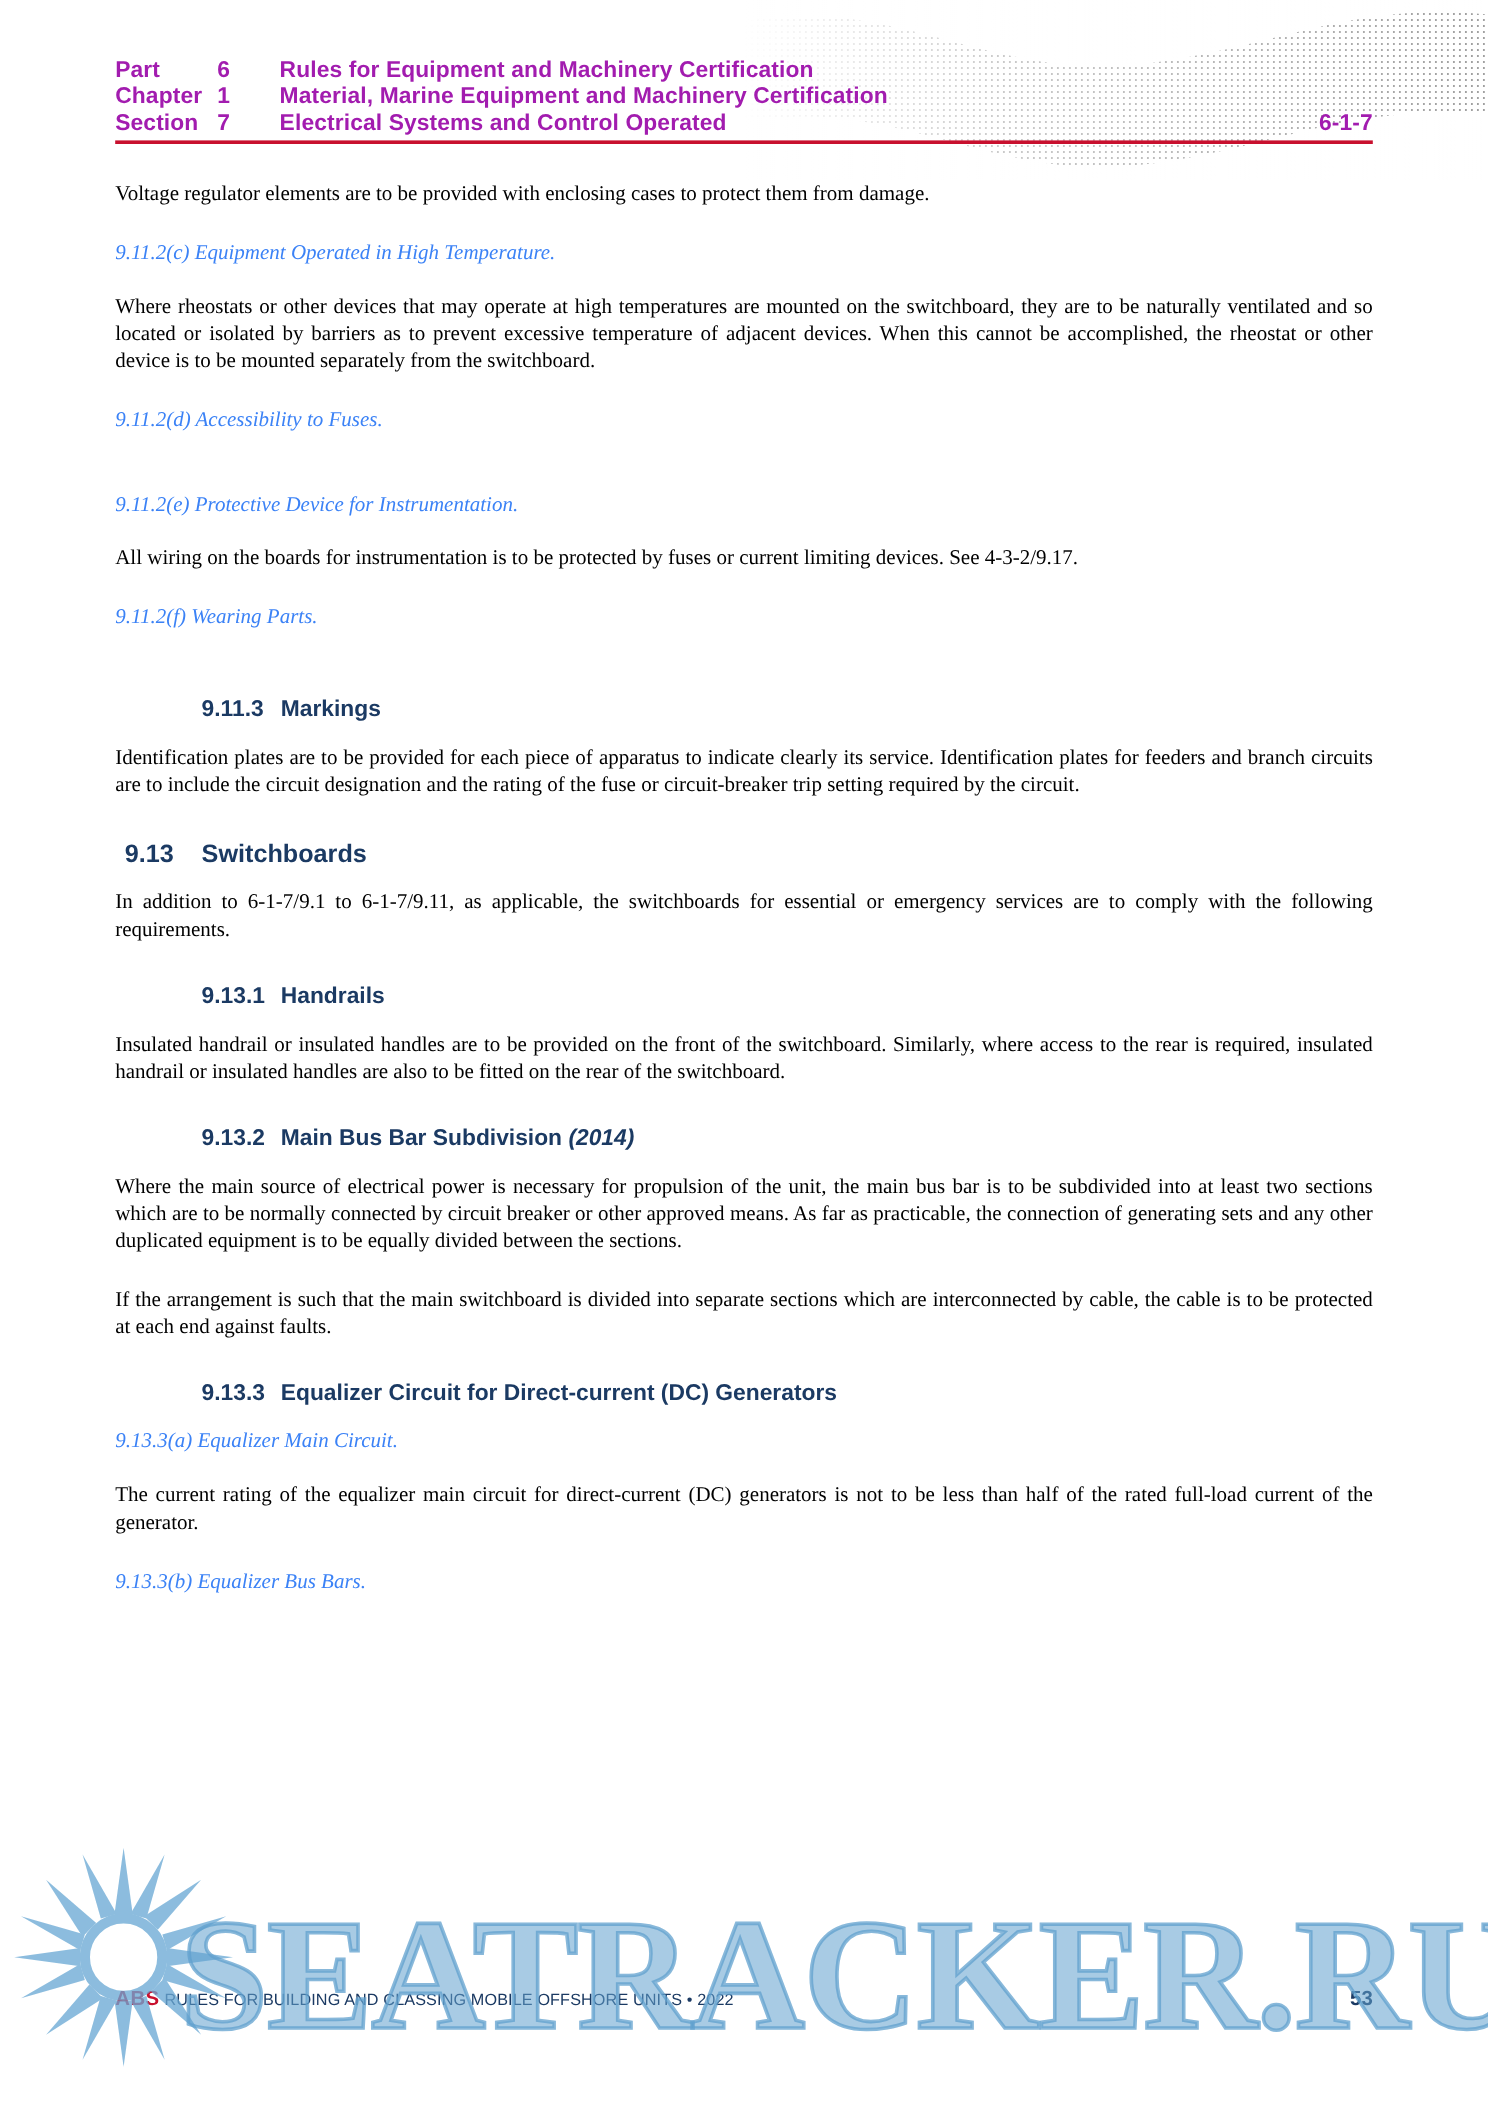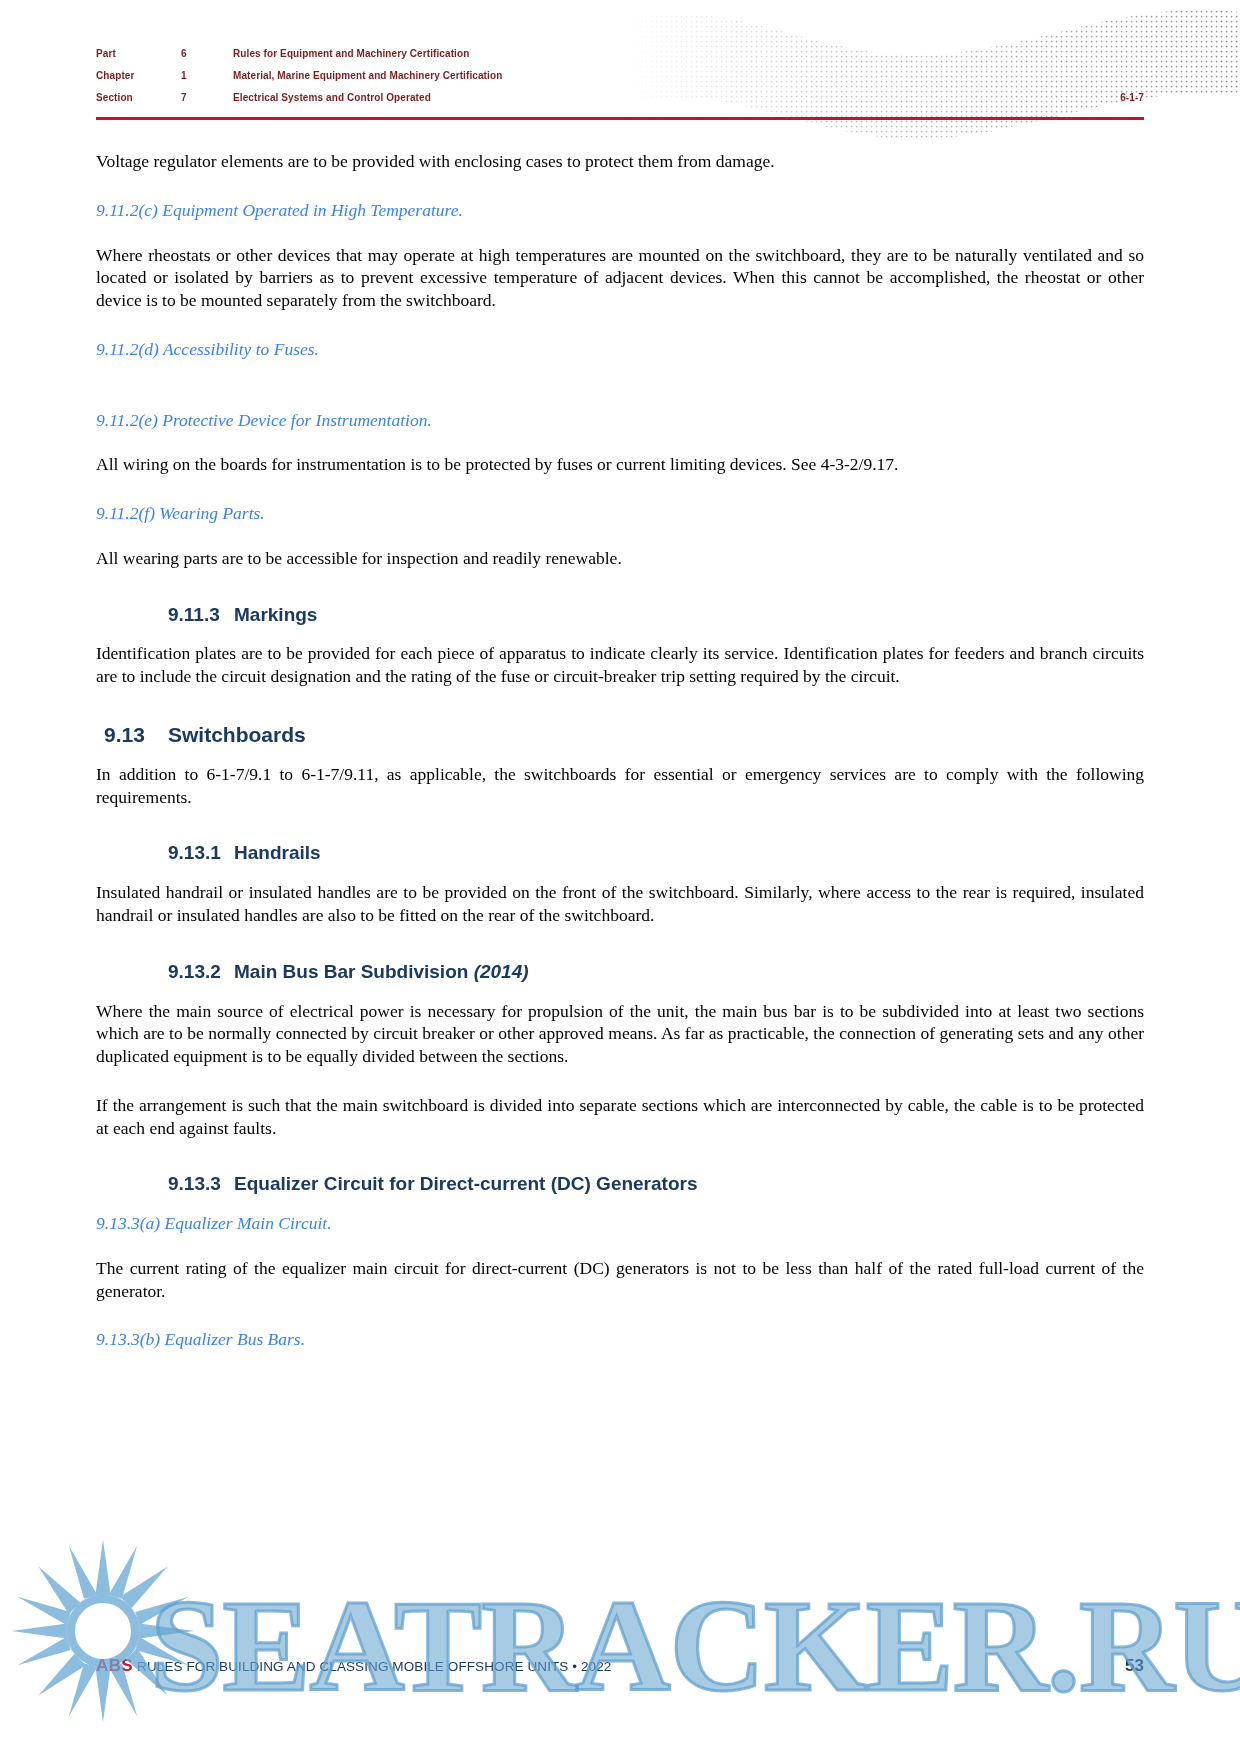--- a/index.html
+++ b/index.html
@@ -33,22 +33,22 @@
     left: 96px;
     top: 48px;
     width: 1048px;
   }
   .hdr-row {
     display: flex;
     align-items: baseline;
     height: 22px;
     font-family: "Liberation Sans", sans-serif;
     font-weight: bold;
-    font-size: 10px;
-    color: #7f1d1d;
+    font-size: 19px;
+    color: #a21caf;
     letter-spacing: 0.1px;
   }
   .hdr-label  { width: 85px; flex: none; }
   .hdr-num    { width: 52px; flex: none; }
   .hdr-title  { flex: 1 1 auto; }
   .hdr-code   { flex: none; text-align: right; margin-left: 34px; }
   .hdr-rule {
     position: absolute;
     left: 96px;
     top: 117px;
@@ -244,21 +244,20 @@
     <div class="spacer-md"></div>
     <div class="spacer-lg"></div>
 
     <p class="subhead ind-text">9.11.2(e) Protective Device for Instrumentation.</p>
     <div class="spacer-md"></div>
     <p class="para ind-text">All wiring on the boards for instrumentation is to be protected by fuses or current limiting devices. See 4-3-2/9.17.</p>
     <div class="spacer-lg"></div>
 
     <p class="subhead ind-text">9.11.2(f) Wearing Parts.</p>
     <div class="spacer-md"></div>
-    <p class="para ind-text">All wearing parts are to be accessible for inspection and readily renewable.</p>
     <div class="spacer-xl"></div>
 
     <div class="num-head ind-num">
       <span class="n">9.11.3</span>
       <span class="t">Markings</span>
     </div>
     <div class="spacer-sm"></div>
     <p class="para ind-text">Identification plates are to be provided for each piece of apparatus to indicate clearly its service. Identification plates for feeders and branch circuits are to include the circuit designation and the rating of the fuse or circuit-breaker trip setting required by the circuit.</p>
     <div class="spacer-xl"></div>
 

